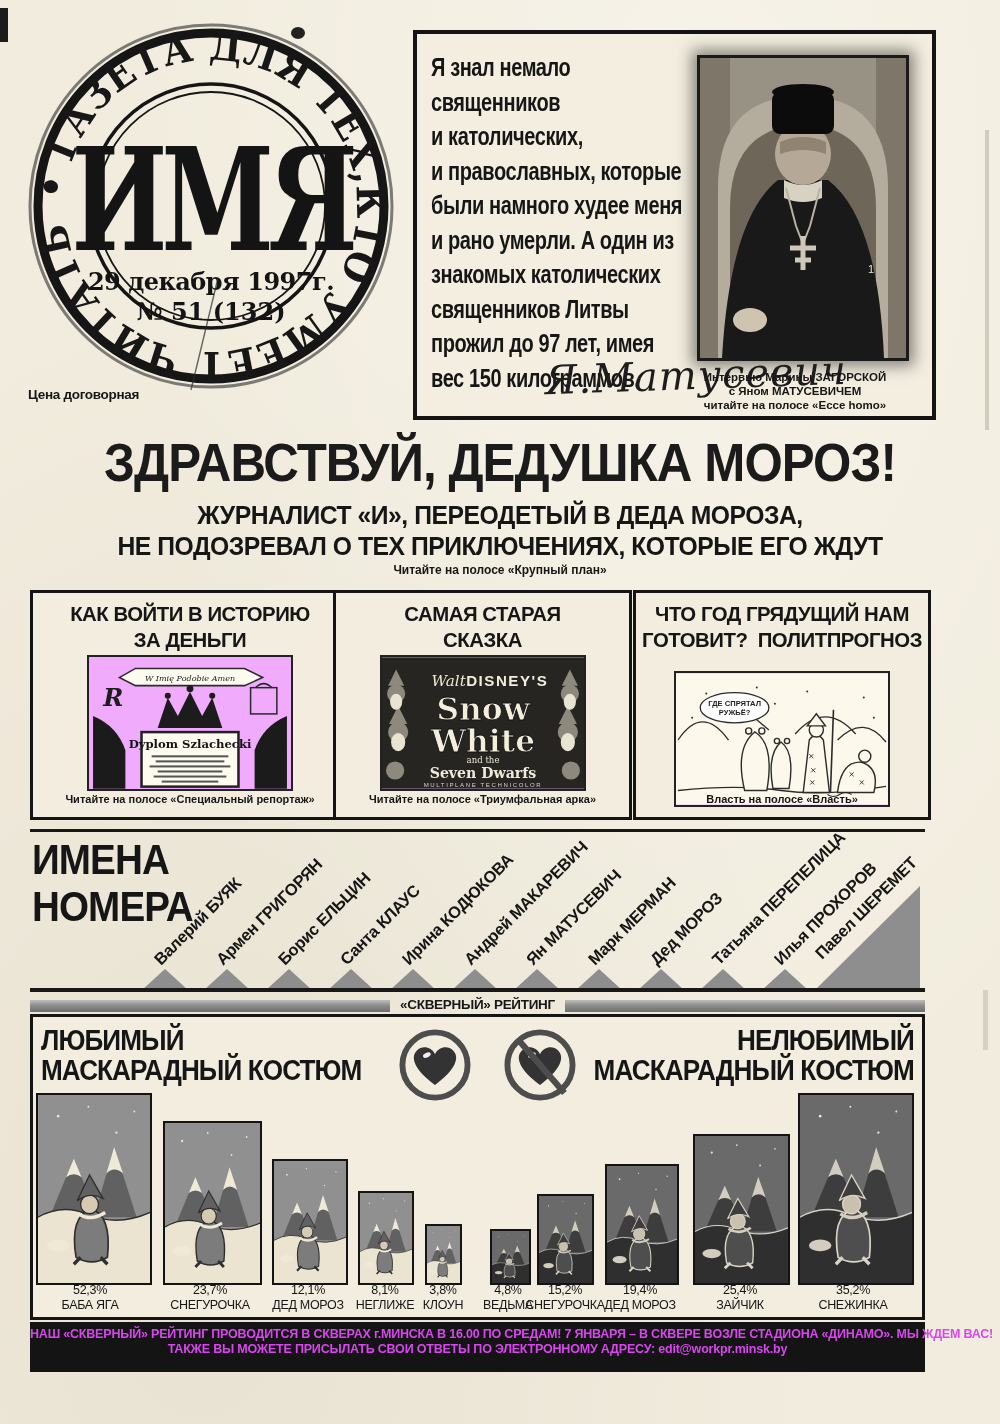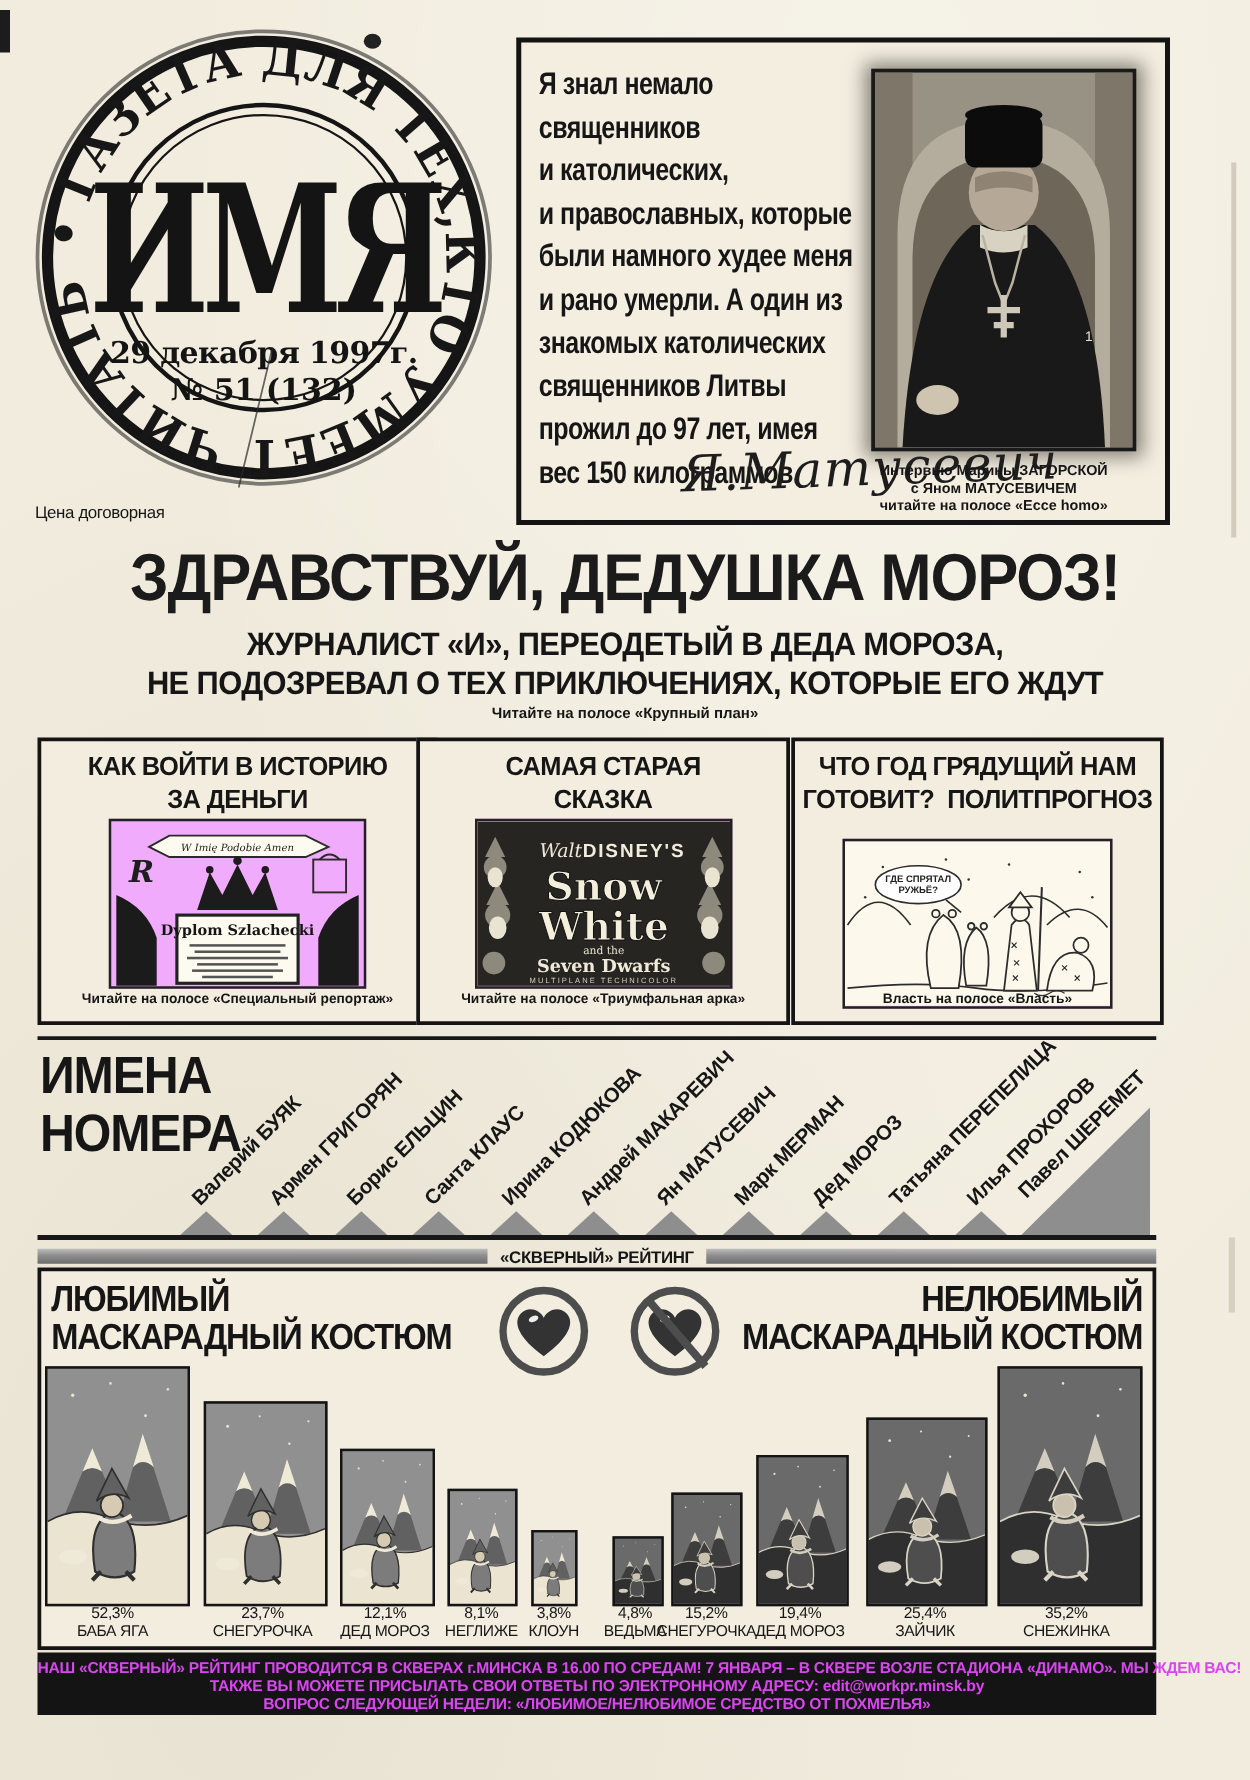--- a/index.html
+++ b/index.html
@@ -3,21 +3,21 @@
 <meta charset="utf-8">
 <style>
   html,body{margin:0;padding:0;background:#c9c4b6;}
   .page{position:relative;width:1000px;height:1424px;margin:0 auto;overflow:hidden;
     background:#f1ecdd;
     background-image:radial-gradient(ellipse at 70% 10%, rgba(255,255,255,.35), transparent 60%),
                      radial-gradient(ellipse at 20% 90%, rgba(120,110,80,.08), transparent 55%);
     font-family:"Liberation Sans", sans-serif;color:#161616;}
   .abs{position:absolute;}
   
-  .price{left:28px;top:402px;font-size:13.5px;font-weight:normal;letter-spacing:-.3px;}
+  .price{left:28px;top:387px;font-size:13.5px;font-weight:bold;letter-spacing:-.3px;}
   
   .qbox{left:413px;top:30px;width:515px;height:382px;border:4px solid #141414;background:#f3eee0;}
   .qlines{left:14px;top:16px;width:340px;transform:scaleX(.8);transform-origin:0 0;}
   .qline{font-size:25px;line-height:34.5px;font-weight:bold;letter-spacing:-.5px;white-space:nowrap;}
   .qsig{left:128px;top:318px;font-family:"DejaVu Serif", serif;font-style:italic;font-size:40px;
         letter-spacing:1px;color:#1d1d1d;transform:rotate(-2deg);}
   .photo{left:280px;top:21px;width:206px;height:300px;border:3px solid #1a1a1a;
          box-shadow:0 0 14px 5px rgba(45,42,35,.55);background:#8d887d;}
   .pcap{left:258px;top:336px;width:240px;text-align:center;font-size:11.5px;line-height:14px;font-weight:bold;}
   
@@ -38,21 +38,21 @@
   .names-title{left:32px;top:836px;font-size:42px;line-height:47px;font-weight:bold;letter-spacing:-1px;
     transform:scaleX(.92);transform-origin:0 0;}
   .names-area{left:30px;top:830px;width:895px;height:160px;}
   .tri{position:absolute;width:0;height:0;border-left:23px solid transparent;
        border-right:23px solid transparent;border-bottom:21px solid #8e8e8e;bottom:0;}
   .bigtri{position:absolute;width:0;height:0;border-left:105px solid transparent;
        border-bottom:104px solid #8e8e8e;right:5px;bottom:0;}
   .nlabel{position:absolute;height:18px;font-size:16.5px;font-weight:bold;white-space:nowrap;
        transform:rotate(-45deg);transform-origin:0 100%;letter-spacing:-.3px;}
   
-  .banner{left:30px;top:998px;width:895px;height:14px;display:flex;align-items:center;}
+  .banner{left:30px;top:998px;width:895px;height:14px;display:flex;align-items:flex-end;}
   .strip{flex:1;height:12px;background:linear-gradient(#bdbdbd,#8e8e8e 45%,#6d6d6d);}
   .banner-label{padding:0 10px;font-size:13.5px;font-weight:bold;letter-spacing:-.3px;white-space:nowrap;}
   
   .chartbox{left:30px;top:1014px;width:889px;height:300px;border:3px solid #141414;background:#f2edde;}
   .side-title{position:absolute;top:8px;font-size:29px;line-height:30px;font-weight:bold;letter-spacing:-1px;}
   .side-left{left:8px;transform:scaleX(.9);transform-origin:0 0;}
   .side-right{right:8px;text-align:right;transform:scaleX(.9);transform-origin:100% 0;}
   .hearticon{position:absolute;width:76px;height:76px;}
   .bar{position:absolute;border:2px solid #141414;background:#777;}
   .bar svg{display:block;width:100%;height:100%;}
@@ -574,16 +574,15 @@
       </div>
       <div class="barlabel" style="left: 750px; top: 266px;">
         <div>35,2%</div>
         <div>СНЕЖИНКА</div>
       </div>
     </div>
 
   <div class="abs footer">
     <div class="fline">НАШ «СКВЕРНЫЙ» РЕЙТИНГ ПРОВОДИТСЯ В СКВЕРАХ г.МИНСКА В 16.00 ПО СРЕДАМ! 7 ЯНВАРЯ – В СКВЕРЕ ВОЗЛЕ СТАДИОНА «ДИНАМО». МЫ ЖДЕМ ВАС!</div>
     <div class="fline">ТАКЖЕ ВЫ МОЖЕТЕ ПРИСЫЛАТЬ СВОИ ОТВЕТЫ ПО ЭЛЕКТРОННОМУ АДРЕСУ: edit@workpr.minsk.by</div>
-    <div class="fline">ВОПРОС СЛЕДУЮЩЕЙ НЕДЕЛИ: «ЛЮБИМОЕ/НЕЛЮБИМОЕ СРЕДСТВО ОТ ПОХМЕЛЬЯ»</div>
   </div>
 
 </div>
 
 </body></html>

